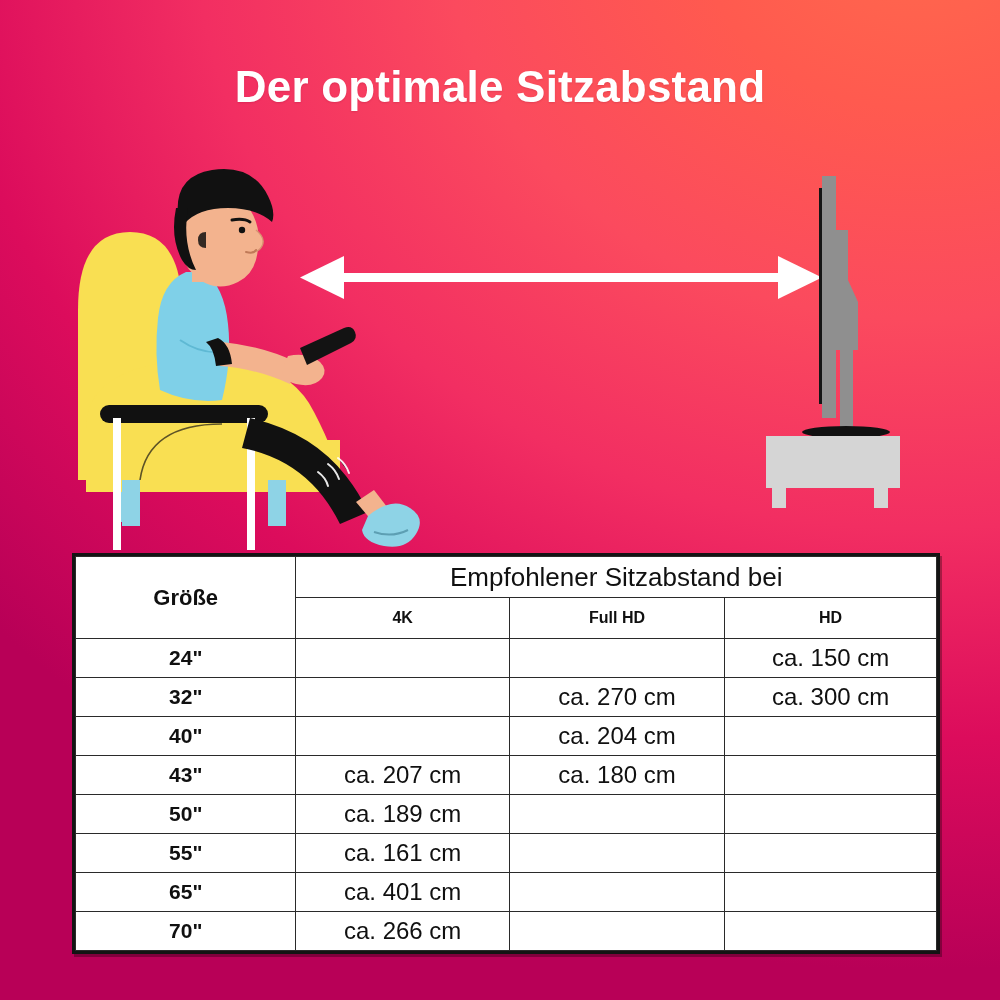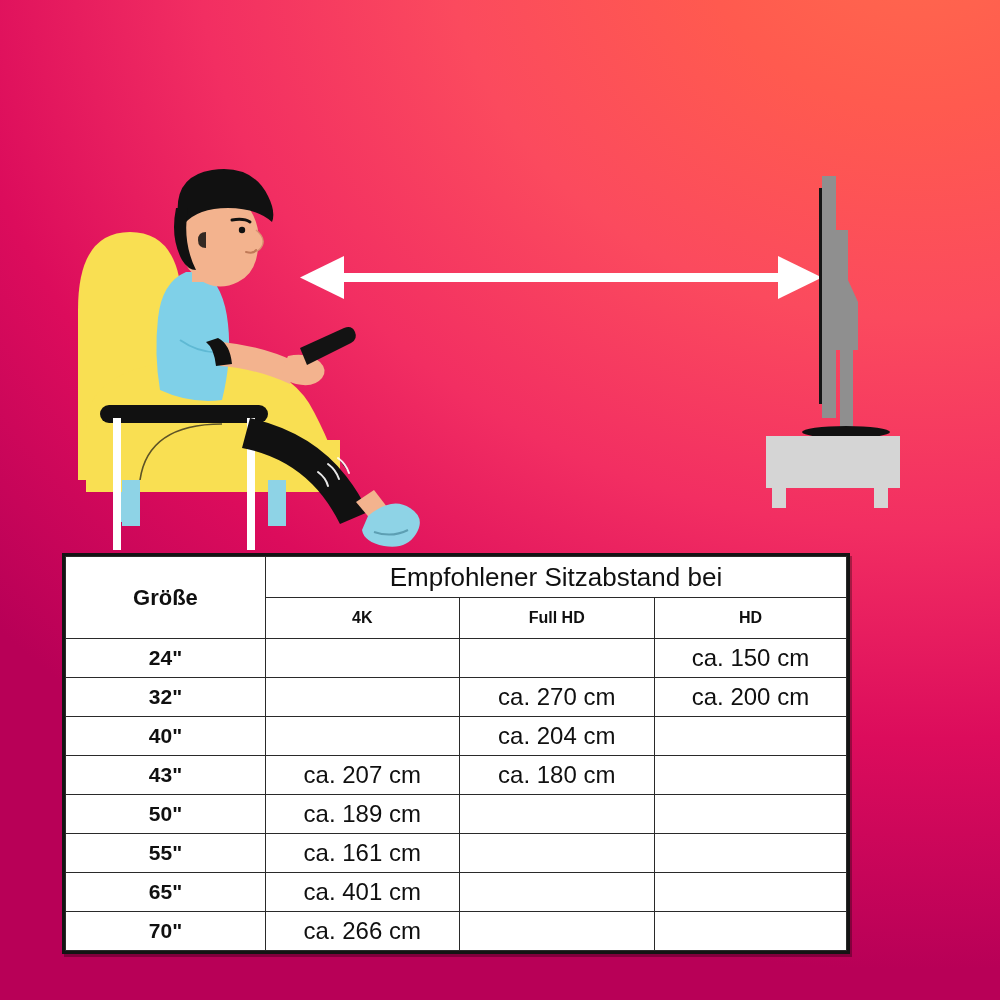--- a/index.html
+++ b/index.html
@@ -37,23 +37,23 @@
     position: absolute;
     left: 0;
     top: 150px;
     width: 1000px;
     height: 400px;
   }
 
   
   .table-wrap {
     position: absolute;
-    left: 62px;
+    left: 72px;
     top: 553px;
-    width: 788px;
+    width: 868px;
     background: #ffffff;
     border: 3px solid #141414;
     box-sizing: border-box;
     box-shadow: 2px 3px 0 rgba(0,0,0,0.30);
   }
   table.tv-table {
     width: 100%;
     border-collapse: collapse;
     table-layout: fixed;
     color: #101010;
@@ -96,20 +96,21 @@
     font-weight: normal;
     height: 38px;
   }
   .inner-sep { border-top: 1px solid #2a2a2a; }
 </style>
 </head>
 <body>
 
 <div id="infographic">
 
+  <div class="title">Der optimale Sitzabstand</div>
 
   <div class="illus">
     <svg width="1000" height="400" viewBox="0 0 1000 400" xmlns="http://www.w3.org/2000/svg">
 
       <g>
 
         <path d="M78 160 q0 -78 52 -78 q52 0 52 78 L182 330 L78 330 Z" fill="#f9df52"></path>
 
         <rect x="118" y="322" width="18" height="50" fill="#8ed3e6"></rect>
 
@@ -222,21 +223,21 @@
           <tr>
             <td class="size-cell">24"</td>
             <td class="val-cell"></td>
             <td class="val-cell"></td>
             <td class="val-cell">ca. 150 cm</td>
           </tr>
           <tr>
             <td class="size-cell">32"</td>
             <td class="val-cell"></td>
             <td class="val-cell">ca. 270 cm</td>
-            <td class="val-cell">ca. 200 cm</td>
+            <td class="val-cell">ca. 300 cm</td>
           </tr>
           <tr>
             <td class="size-cell">40"</td>
             <td class="val-cell"></td>
             <td class="val-cell">ca. 204 cm</td>
             <td class="val-cell"></td>
           </tr>
           <tr>
             <td class="size-cell">43"</td>
             <td class="val-cell">ca. 207 cm</td>

